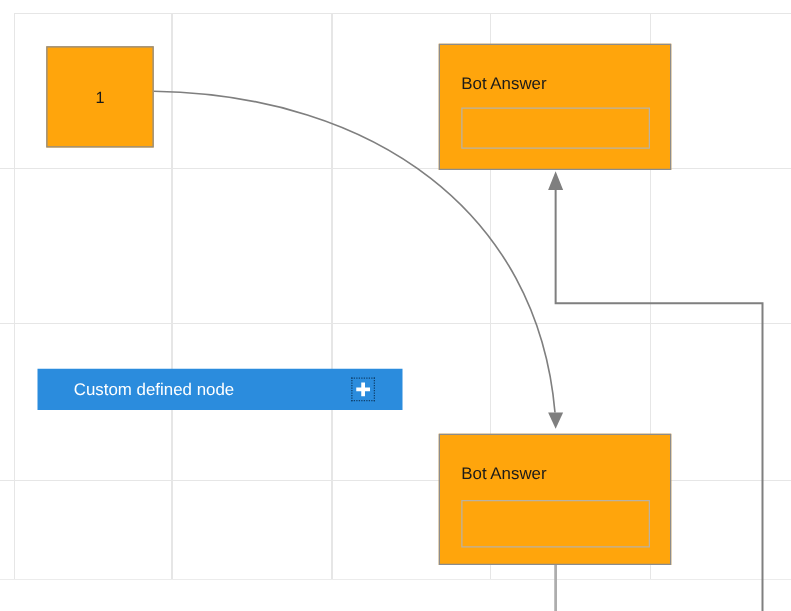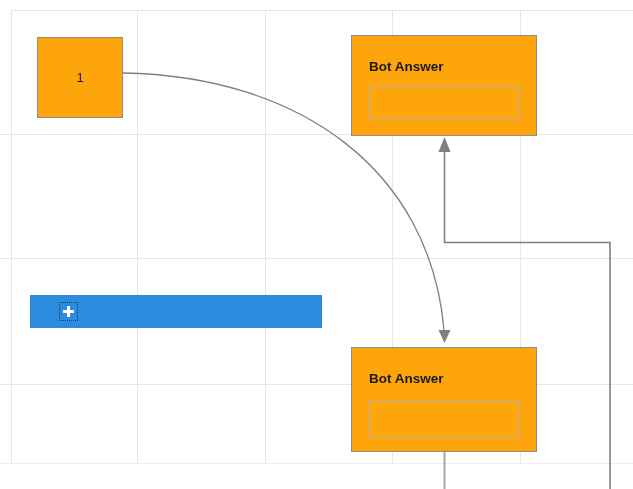--- a/index.html
+++ b/index.html
@@ -53,21 +53,20 @@
     font-size: 13px;
     color: #1a1a1a;
     line-height: 1;
   }
   .node-bot {
     left: 351px;
     width: 186px;
     height: 101px;
     background: #FFA50C;
     padding: 0;
-    font-weight: bold;
   }
   .node-bot-top  { top: 35px; }
   .node-bot-bottom { top: 347px; height: 105px; }
   .node-bot-title {
     position: absolute;
     left: 17px;
     top: 24px;
     font-size: 13.5px;
     color: #1a1a1a;
     line-height: 1;
@@ -189,16 +188,17 @@
     <div class="node-bot-title">Bot Answer</div>
     <div class="node-bot-field"></div>
   </div>
 
   <div class="node node-bot node-bot-bottom">
     <div class="node-bot-title">Bot Answer</div>
     <div class="node-bot-field"></div>
   </div>
 
   <div class="palette-bar">
+    <span class="palette-label">Custom defined node</span>
     <span class="palette-add"></span>
   </div>
 
 </div>
 
 </body></html>

